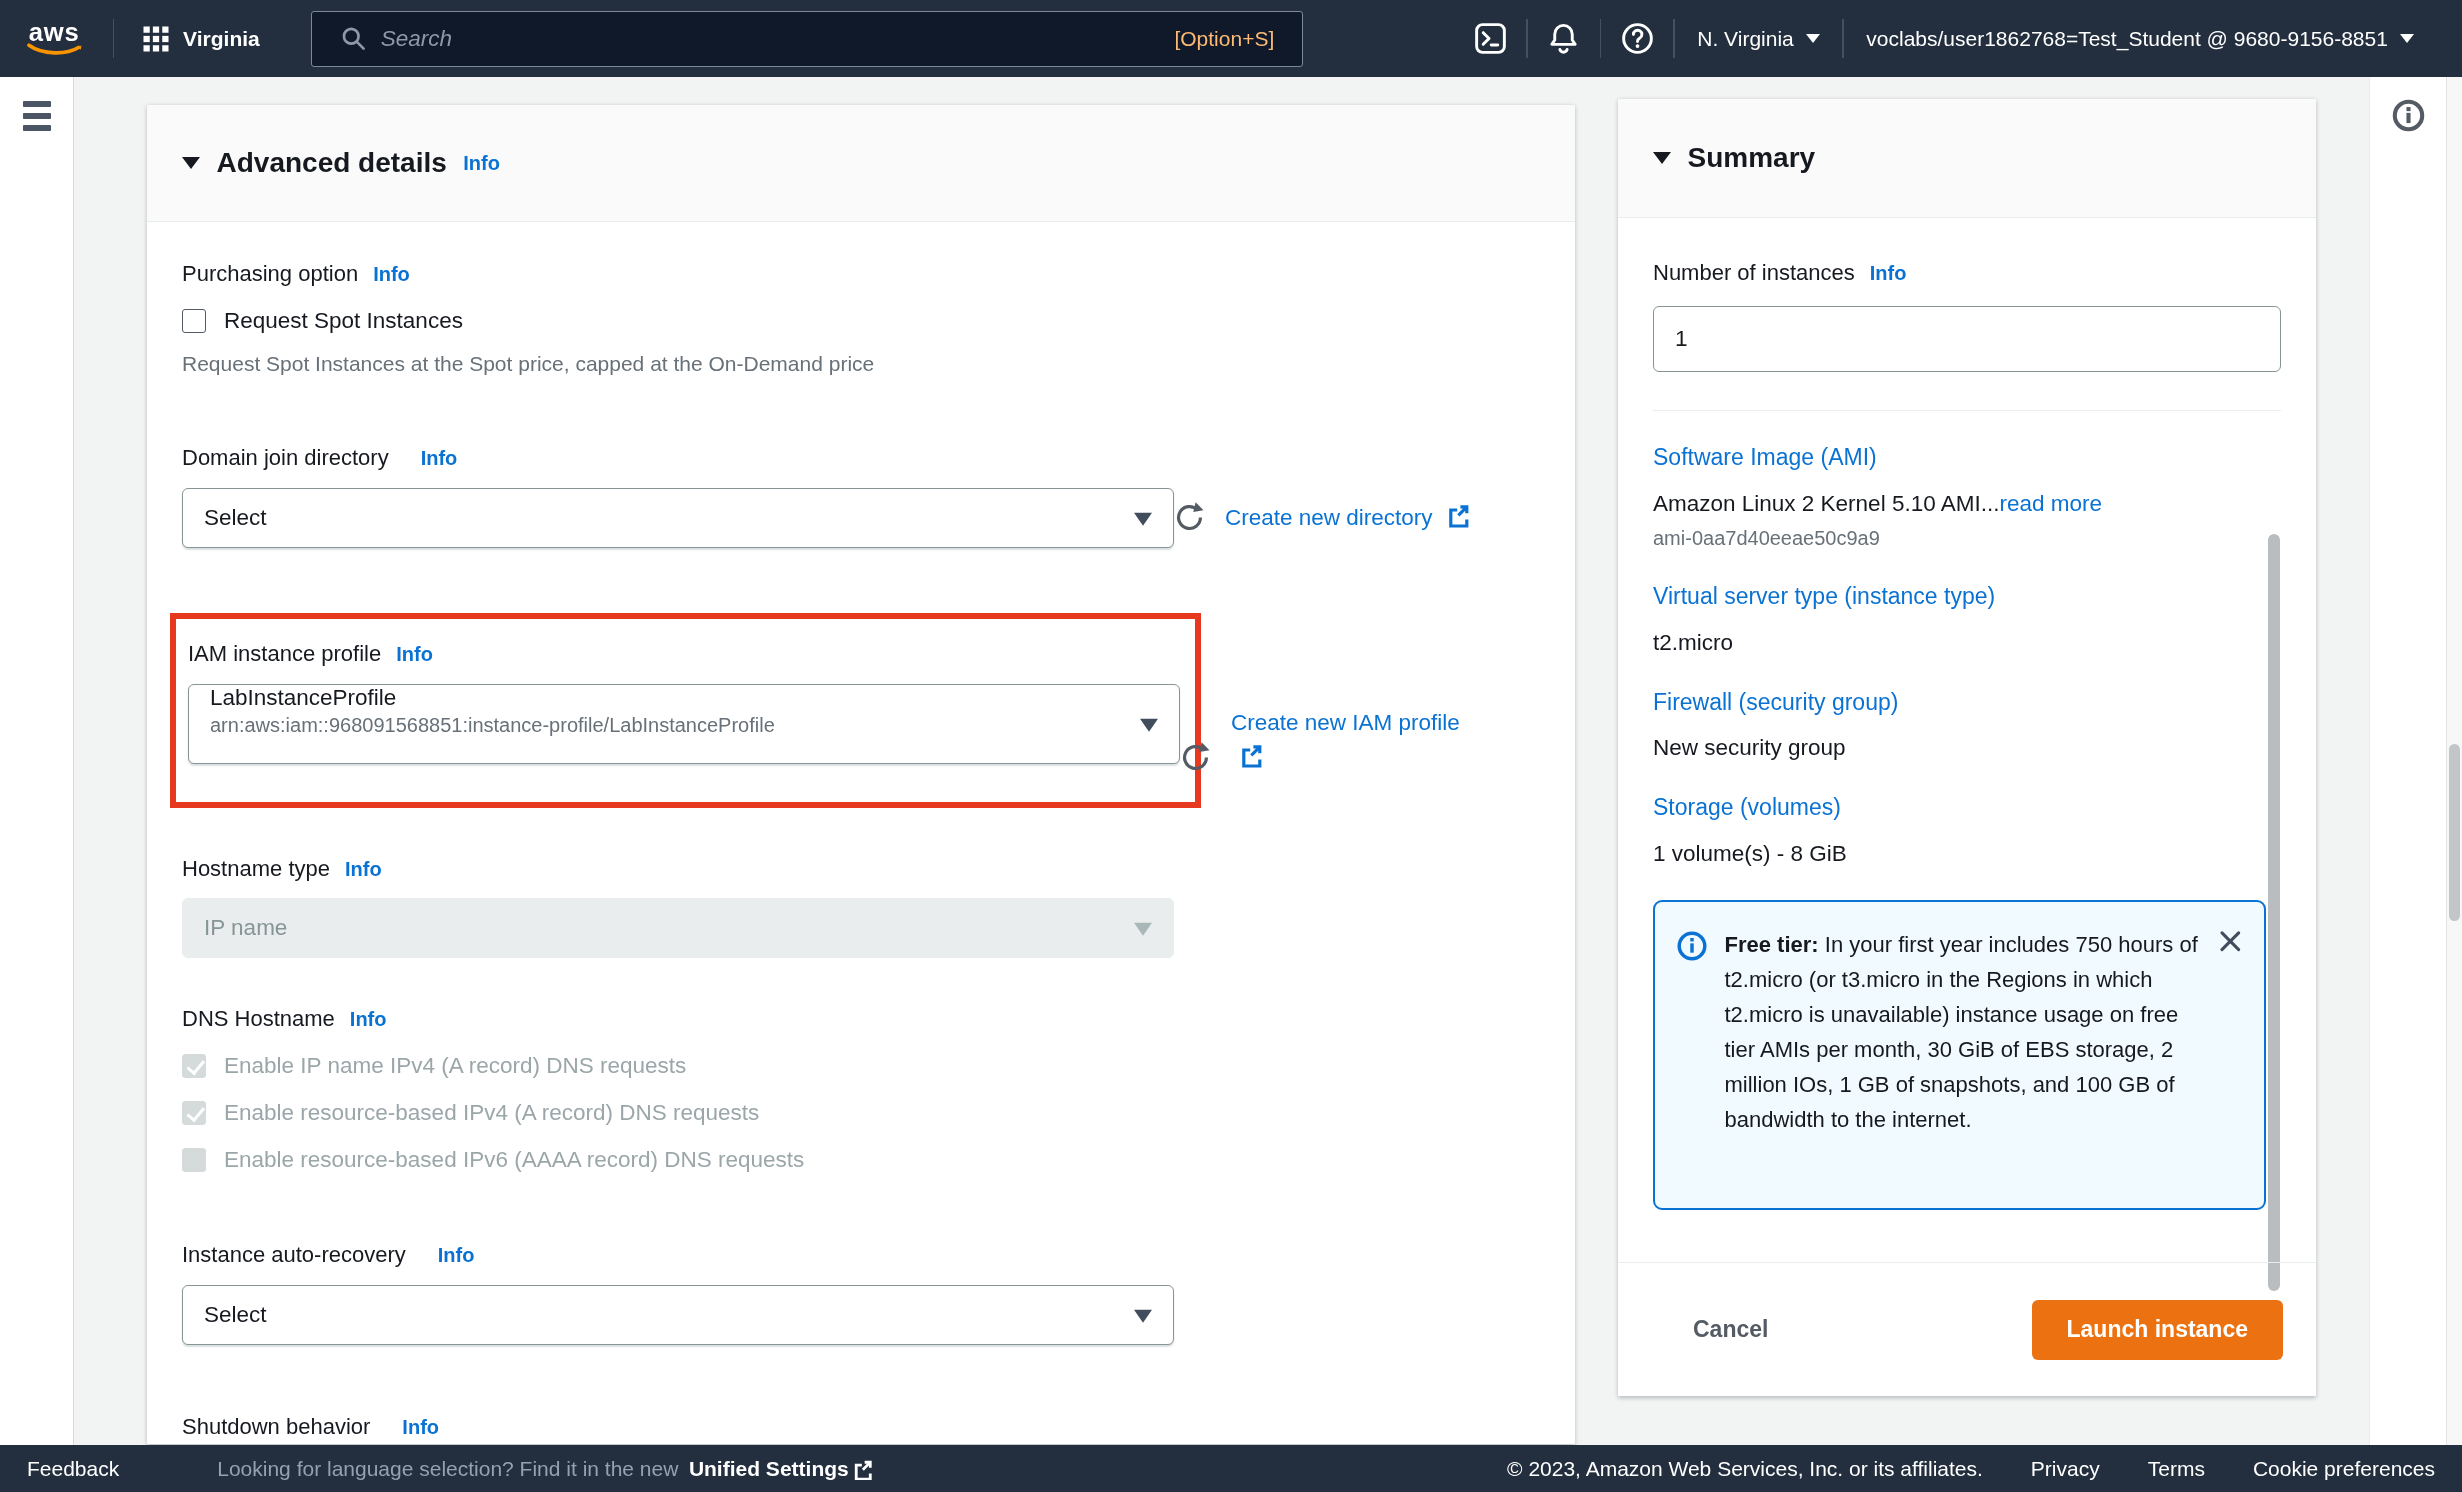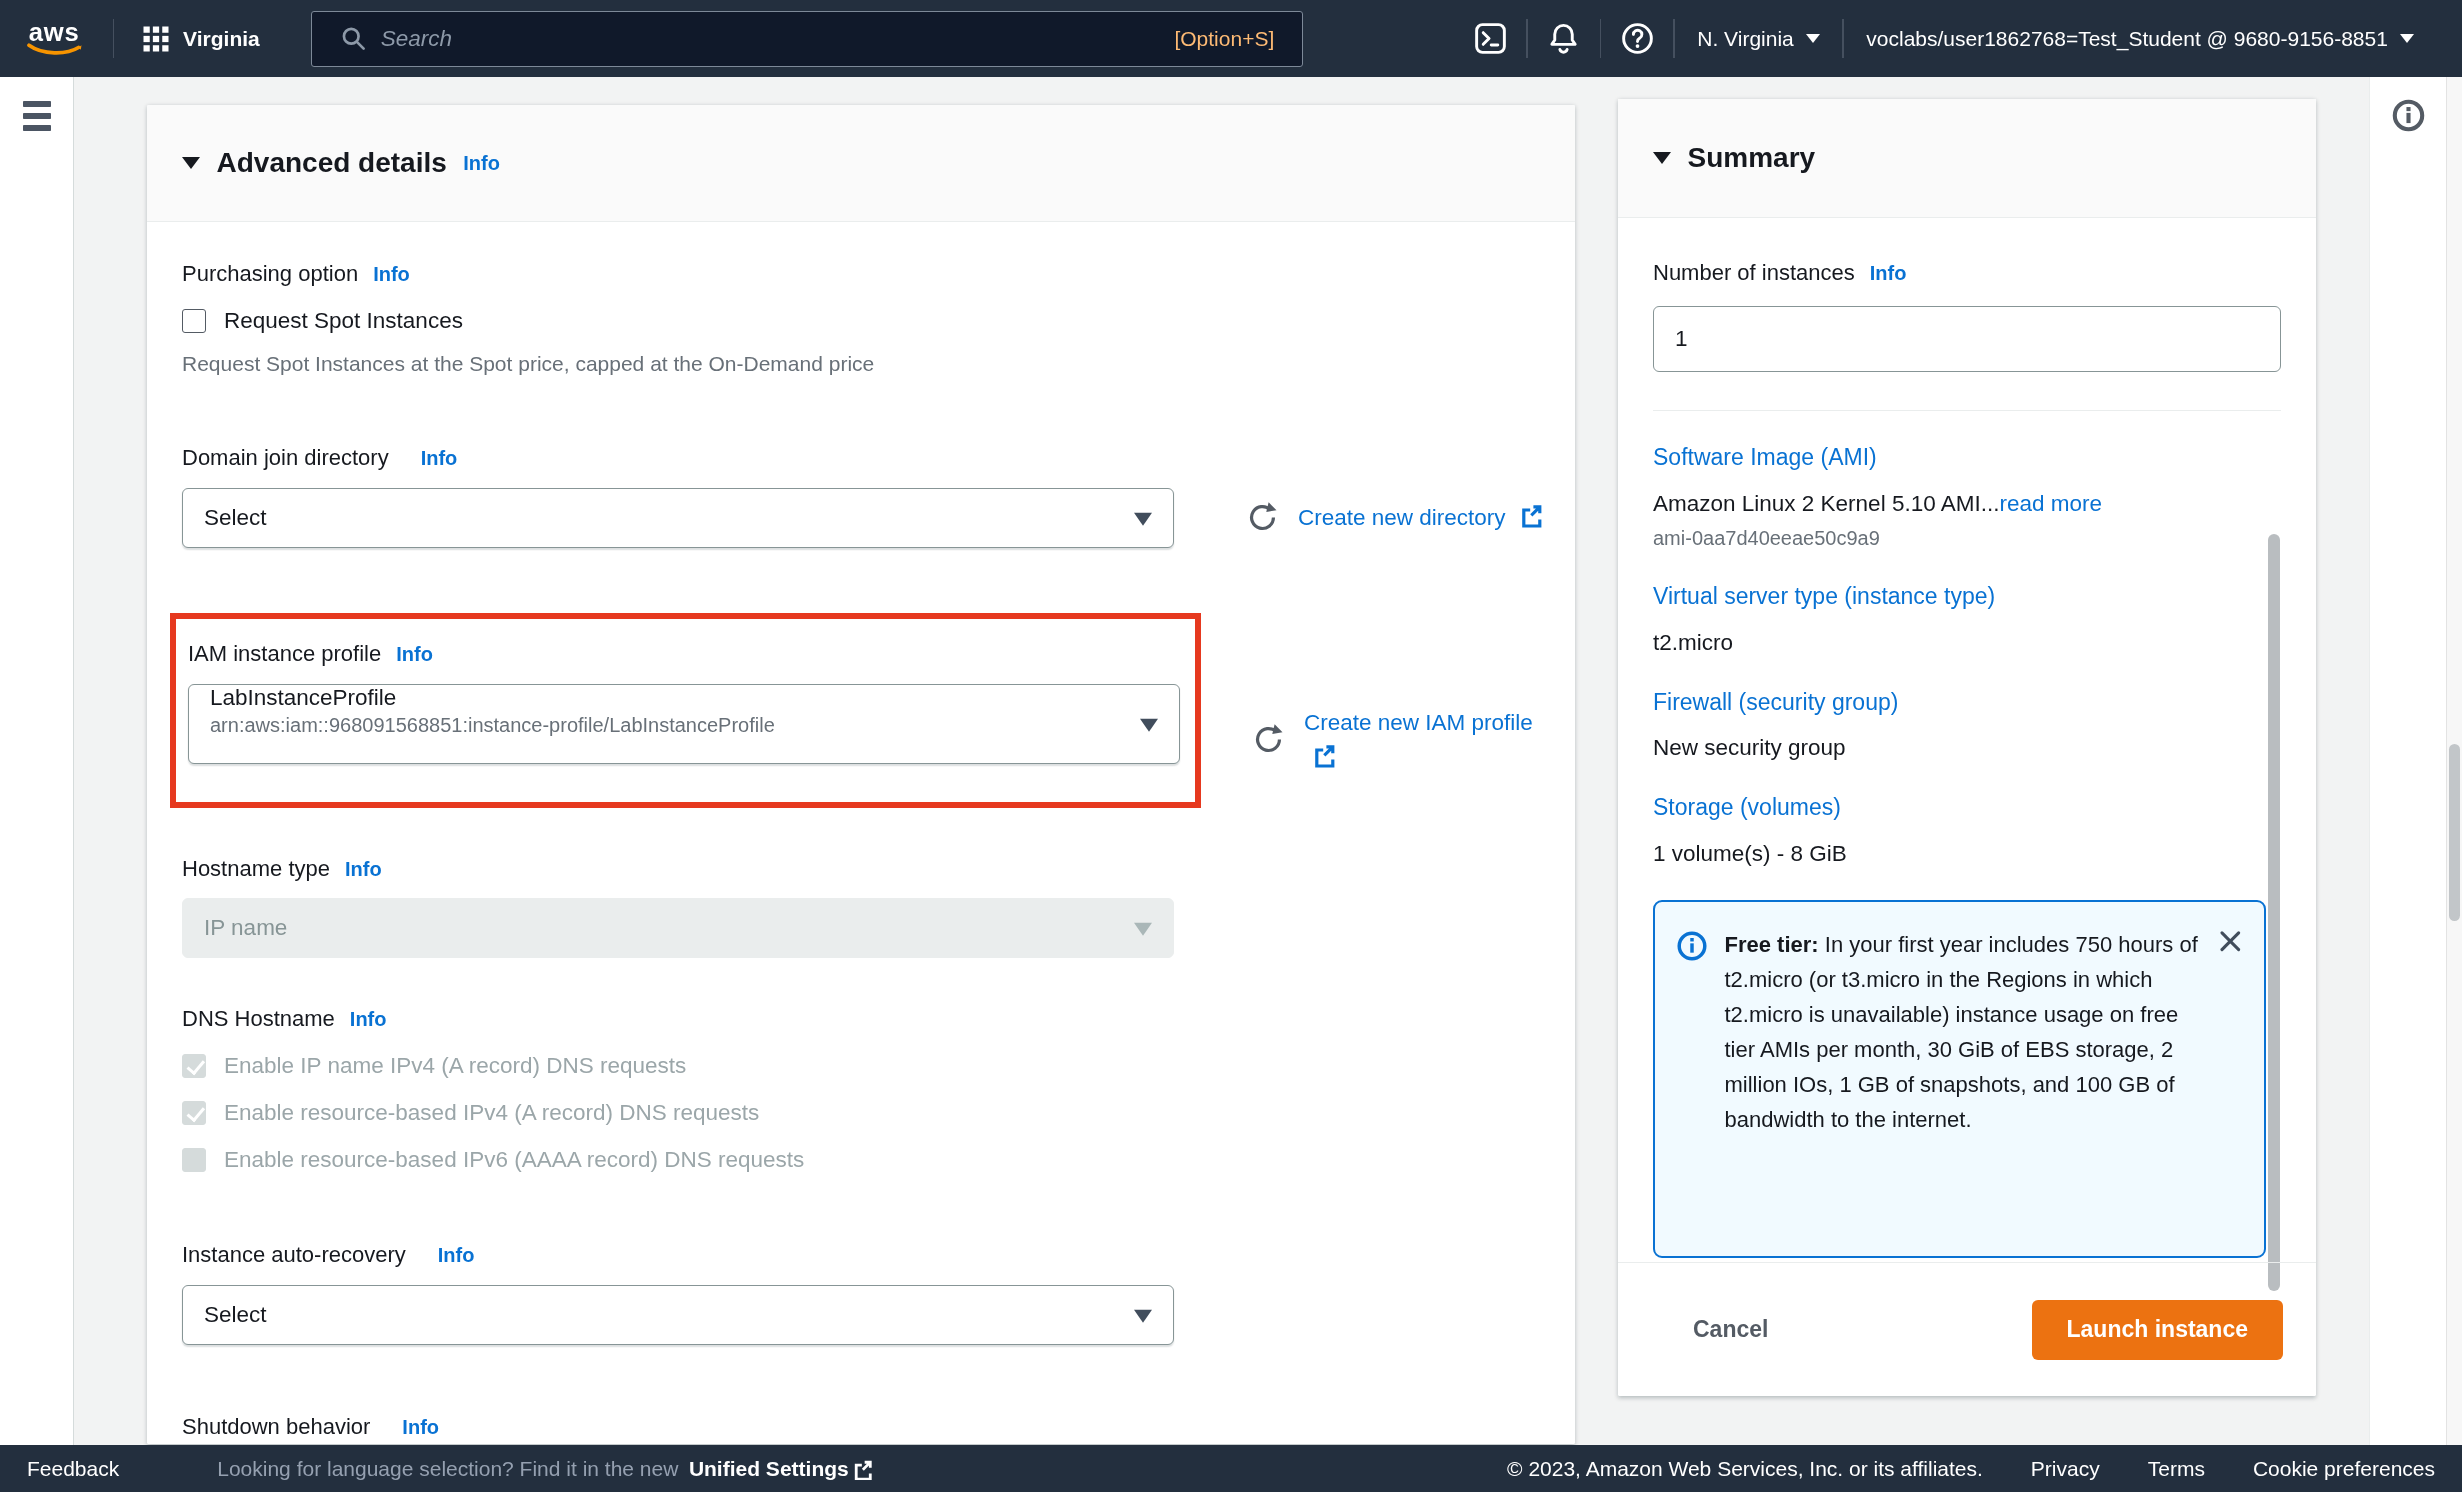--- a/index.html
+++ b/index.html
@@ -67,21 +67,21 @@
   .select-box .val { font-size:22.5px; color:#16191f; }
   .select-caret { position:absolute; right:21px; top:50%; transform:translateY(-40%); width:0; height:0;
     border-left:9.8px solid transparent; border-right:9.8px solid transparent; border-top:13.5px solid #414d5c; }
   .select-box.tall { height:80px; flex-direction:column; align-items:flex-start; gap:3px; }
   .select-box.tall .sub { font-size:20px; color:#687078; }
   .select-box.disabled { background:#eaeded; border-color:#eaeded; box-shadow:none; cursor:default; }
   .select-box.disabled .val { color:#879596; }
   .select-box.disabled .select-caret { border-top-color:#aab7b8; }
 
   .row-with-side { position:relative; }
-  .side-link { position:absolute; left:1063px; top:12px; display:flex; gap:18px; align-items:center; }
+  .side-link { position:absolute; left:990px; top:12px; display:flex; gap:18px; align-items:flex-end; }
   .side-link .lnk { width:248px; font-size:22.5px; color:#0972d3; line-height:35px; cursor:pointer; }
   .side-link svg.ext { vertical-align:-3px; margin-left:7.5px; }
 
   .checkbox-row { display:flex; align-items:center; gap:18px; margin-top:21px; }
   .cb { width:24px; height:24px; border:1.5px solid #545b64; border-radius:3px; background:#fff; flex:none; }
   .cb.dis { background:#d5dbdb; border-color:#d5dbdb; position:relative; }
   .cb.dis.checked::after { content:""; position:absolute; left:7.5px; top:2.3px; width:6.8px; height:13.5px;
     border-right:3px solid #fff; border-bottom:3px solid #fff; transform:rotate(40deg); }
   .cb-label { font-size:22.5px; color:#16191f; }
   .cb-label.muted { color:#9ba6a9; }
@@ -97,21 +97,21 @@
   .sum-body { padding:42px 35px 0 35px; position:relative; }
   .num-input { width:628px; height:66px; border:1.5px solid #879596; border-radius:6px; font-size:22.5px;
     color:#16191f; padding:0 21px; margin-top:19.5px; outline:none; font-family:inherit; }
   .sum-div { height:1.5px; background:#eaeded; margin-top:38px; }
   .sum-section { margin-top:33px; }
   .sum-head { font-size:23px; color:#0972d3; cursor:pointer; }
   .sum-val { font-size:22.5px; color:#16191f; margin-top:19.5px; }
   .sum-sub { font-size:20px; color:#687078; margin-top:10.5px; }
   .read-more { color:#0972d3; cursor:pointer; }
 
-  .free-tier { margin-top:33px; width:613px; height:358px; overflow:hidden; background:#f1faff;
+  .free-tier { margin-top:33px; width:613px; height:310px; overflow:hidden; background:#f1faff;
     border:2.3px solid #0972d3; border-radius:9px; padding:25.6px 19.5px 0 21px; display:flex; gap:16.5px; }
   .free-tier .txt { width:487px; font-size:22px; line-height:35px; color:#16191f; }
   .free-tier .txt b { font-weight:700; }
   .close-x { margin-left:auto; cursor:pointer; flex:none; }
 
   .sum-scroll-thumb { position:absolute; left:650px; top:316px; width:12px; height:757px;
     background:#b9bdc0; border-radius:6px; }
 
   .sum-footer { position:absolute; left:0; bottom:0; width:100%; height:134px; border-top:1.5px solid #eaeded;
     display:flex; align-items:center; padding:0 33px; }

